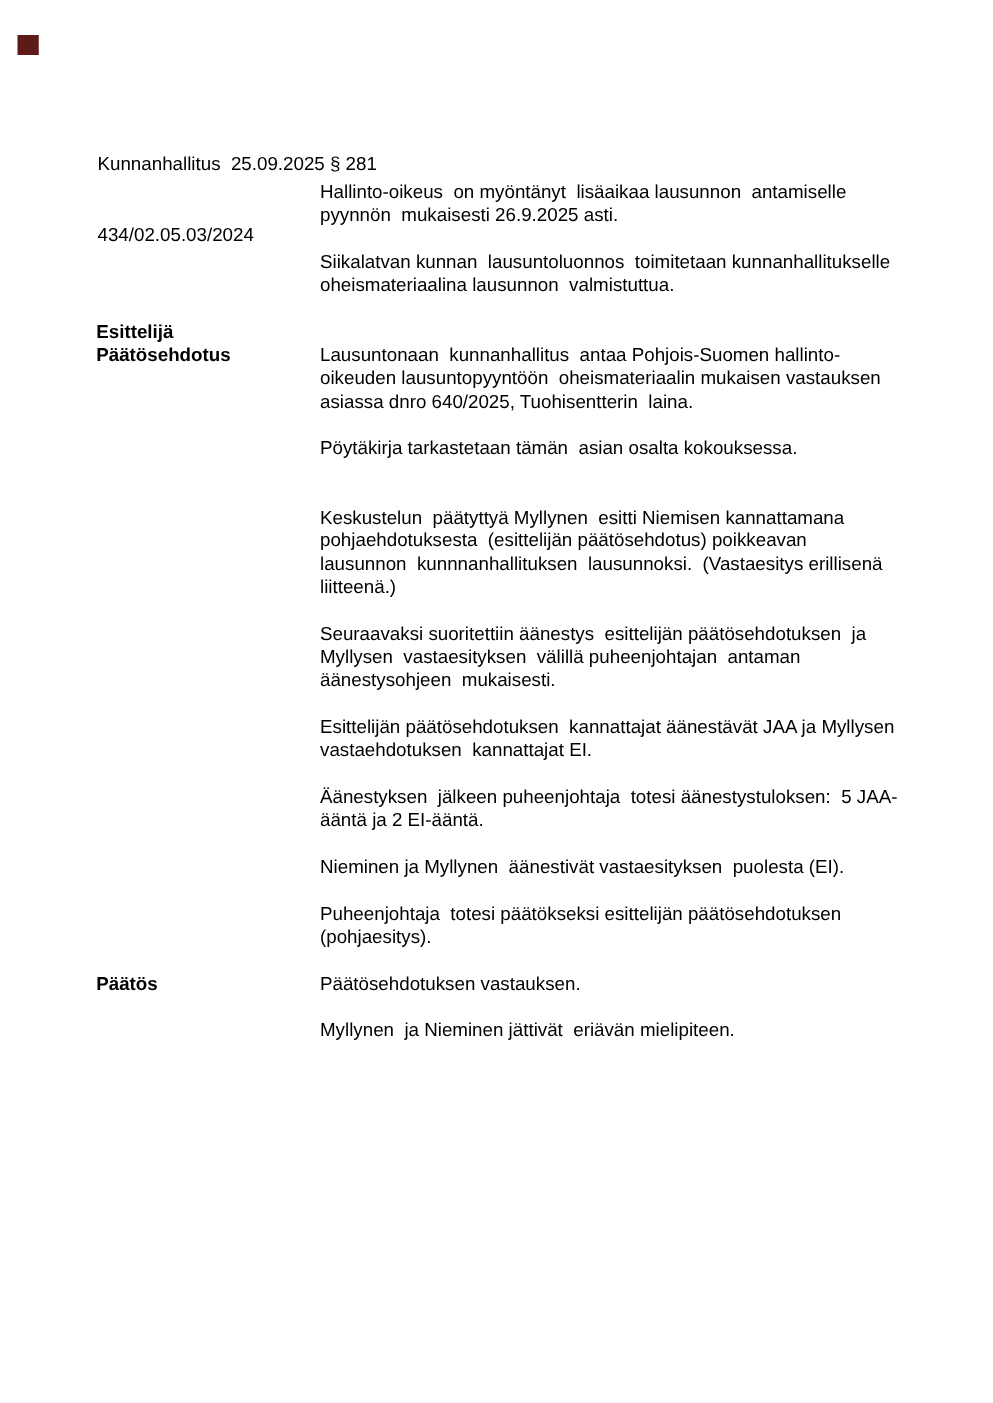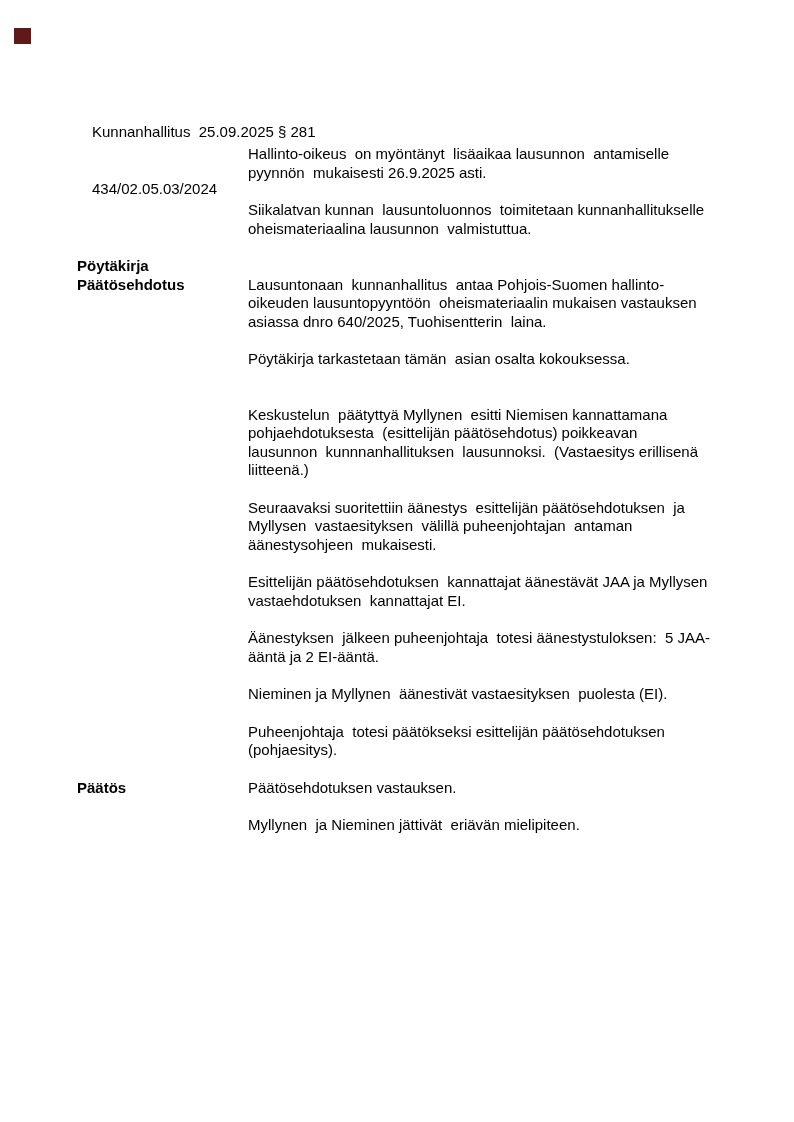--- a/index.html
+++ b/index.html
@@ -16,62 +16,62 @@
   .corner-square {
     position: absolute;
     left: 14px;
     top: 28px;
     width: 17px;
     height: 16px;
     background: #5e1a18;
   }
   .doc-header {
     position: absolute;
-    left: 92px;
+    left: 78px;
     top: 84px;
     line-height: 19px;
     white-space: pre;
   }
   .rows {
     position: absolute;
     left: 77px;
     top: 145px;
     width: 700px;
   }
   .row { display: flex; align-items: flex-start; }
   .row .label {
     flex: none;
     width: 171px;
     font-weight: bold;
     line-height: 18.5px;
     white-space: pre;
   }
   .row .content { flex: 1; white-space: pre; }
-  .para { line-height: 18.5px; margin: 0 0 19px 0; }
+  .para { line-height: 18.5px; margin: 0 0 19px 8px; }
   .spacer { height: 18px; }
 </style>
 </head>
 <body>
 
 <div class="page">
   <div class="corner-square" style="background: rgb(94, 26, 24);"></div>
   <div class="doc-header">
     <div>Kunnanhallitus  25.09.2025 § 281</div>
     <div>434/02.05.03/2024</div>
   </div>
   <div class="rows" id="rows">
   <div class="row">
     <div class="label"></div>
     <div class="content"><div class="para">Hallinto-oikeus  on myöntänyt  lisäaikaa lausunnon  antamiselle
 pyynnön  mukaisesti 26.9.2025 asti.</div><div class="para">Siikalatvan kunnan  lausuntoluonnos  toimitetaan kunnanhallitukselle
 oheismateriaalina lausunnon  valmistuttua.</div></div>
   </div>
 
   <div class="row">
-    <div class="label">Pöytäkirja</div>
+    <div class="label">Esittelijä</div>
   </div>
 
   <div class="row">
     <div class="label">Päätösehdotus</div>
     <div class="content"><div class="para">Lausuntonaan  kunnanhallitus  antaa Pohjois-Suomen hallinto-
 oikeuden lausuntopyyntöön  oheismateriaalin mukaisen vastauksen
 asiassa dnro 640/2025, Tuohisentterin  laina.</div><div class="para">Pöytäkirja tarkastetaan tämän  asian osalta kokouksessa.</div><div class="spacer"></div><div class="para">Keskustelun  päätyttyä Myllynen  esitti Niemisen kannattamana
 pohjaehdotuksesta  (esittelijän päätösehdotus) poikkeavan
 lausunnon  kunnnanhallituksen  lausunnoksi.  (Vastaesitys erillisenä
 liitteenä.)</div><div class="para">Seuraavaksi suoritettiin äänestys  esittelijän päätösehdotuksen  ja

